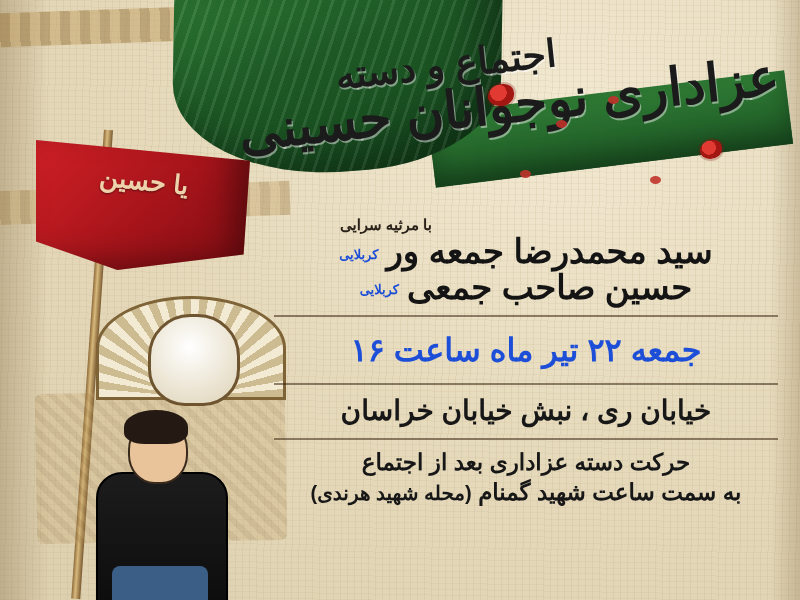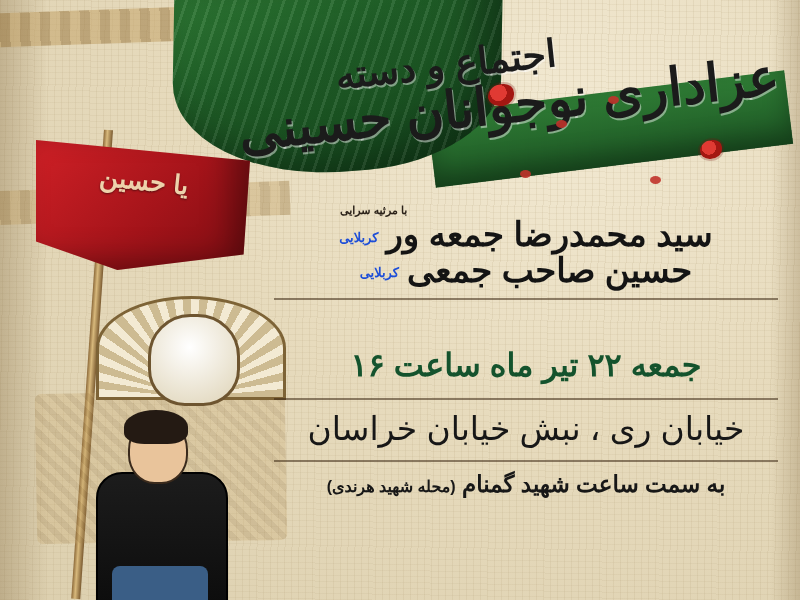--- a/index.html
+++ b/index.html
@@ -220,24 +220,25 @@
     box-sizing: border-box;
     text-align: center;
   }
   .panel {
     position: relative;
     padding: 8px 6px 10px;
   }
   .panel + .panel { border-top: 2px solid rgba(60,40,20,.55); }
 
   .eyebrow {
-    font-size: 11px;
+    font-size: 15px;
     color: #2a2118;
     font-weight: bold;
     letter-spacing: 0;
+    margin-top: 12px;
   }
   .eyebrow-right { text-align: left; padding-left: 60px; }
 
   .name-row {
     display: flex;
     align-items: flex-end;
     justify-content: center;
     gap: 8px;
     white-space: nowrap;
   }
@@ -250,41 +251,40 @@
   .name-big {
     font-size: 34px;
     font-weight: bold;
     color: #141414;
     letter-spacing: -1px;
     line-height: 1.05;
   }
   .date-line {
     font-size: 32px;
     font-weight: bold;
-    color: #14532d;
+    color: #1d4ed8;
     letter-spacing: -1px;
     padding: 6px 0 4px;
-    margin-top: 32px;
   }
   .addr-line {
-    font-size: 33px;
-    font-weight: normal;
+    font-size: 28px;
+    font-weight: bold;
     color: #171717;
     letter-spacing: -1px;
     line-height: 1.25;
   }
   .note-line {
     font-size: 23px;
     font-weight: bold;
     color: #171717;
     letter-spacing: -1px;
     line-height: 1.3;
   }
   .note-line .small {
-    font-size: 16px;
+    font-size: 20px;
     font-weight: bold;
   }
 </style>
 </head>
 <body>
 
 <div class="poster">
 
   <div class="paper"></div>
   <div class="paper-fold-l"></div>
@@ -342,20 +342,21 @@
 
     <div class="panel">
       <div class="date-line">جمعه ۲۲ تیر ماه ساعت ۱۶</div>
     </div>
 
     <div class="panel">
       <div class="addr-line">خیابان ری ، نبش خیابان خراسان</div>
     </div>
 
     <div class="panel">
+      <div class="note-line">حرکت دسته عزاداری بعد از اجتماع</div>
       <div class="note-line">
         <span>به سمت ساعت شهید گمنام</span>
         <span class="small">(محله شهید هرندی)</span>
       </div>
     </div>
 
   </div>
 </div>
 
 </body></html>

